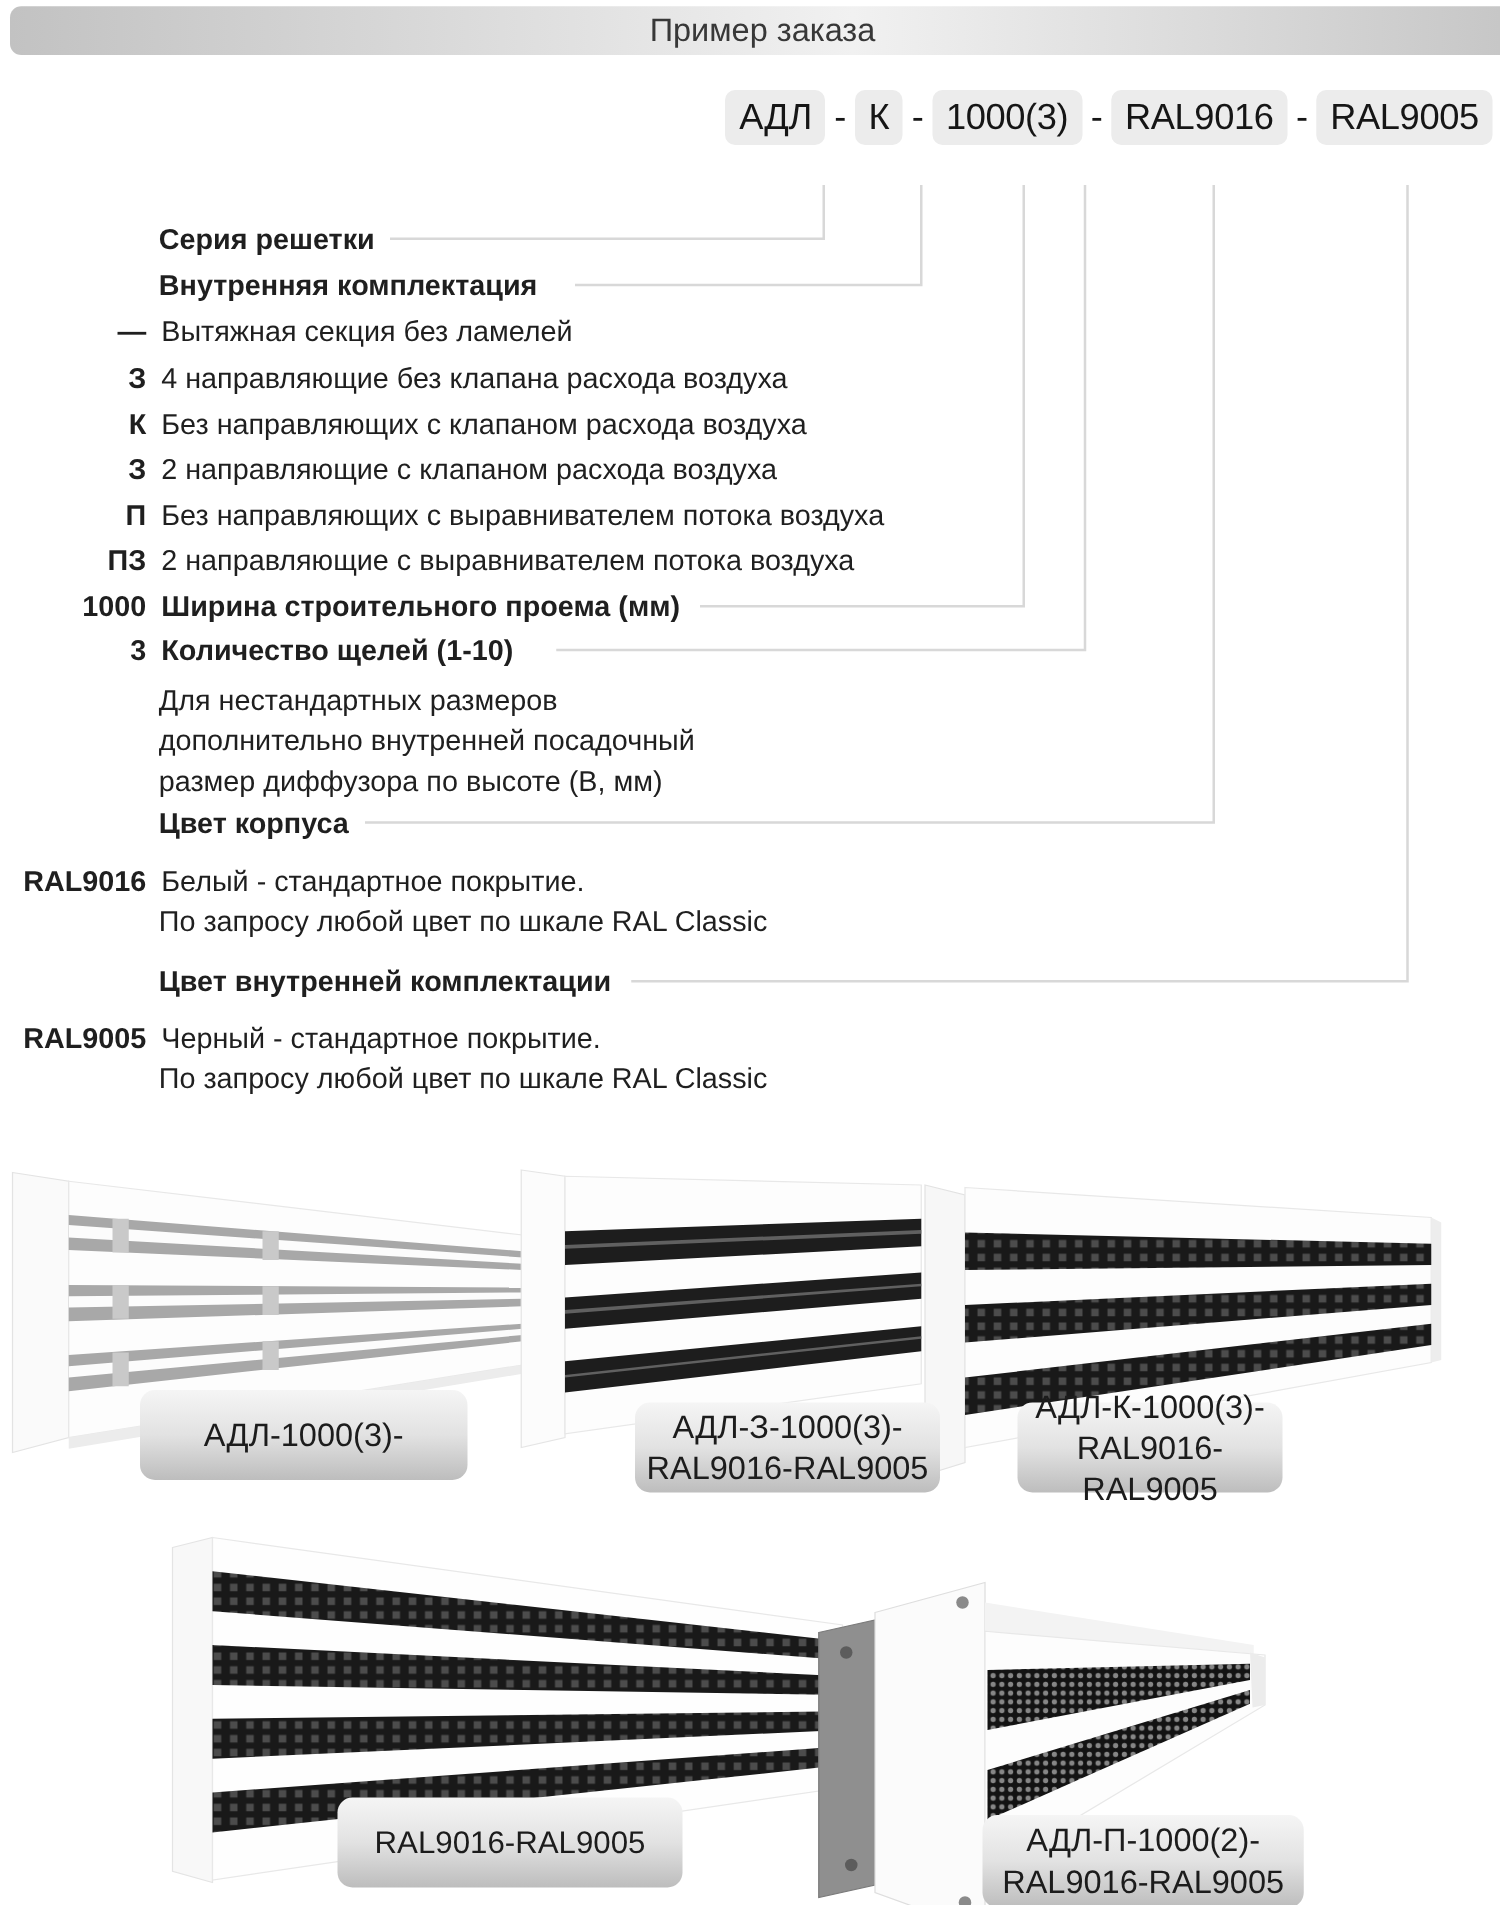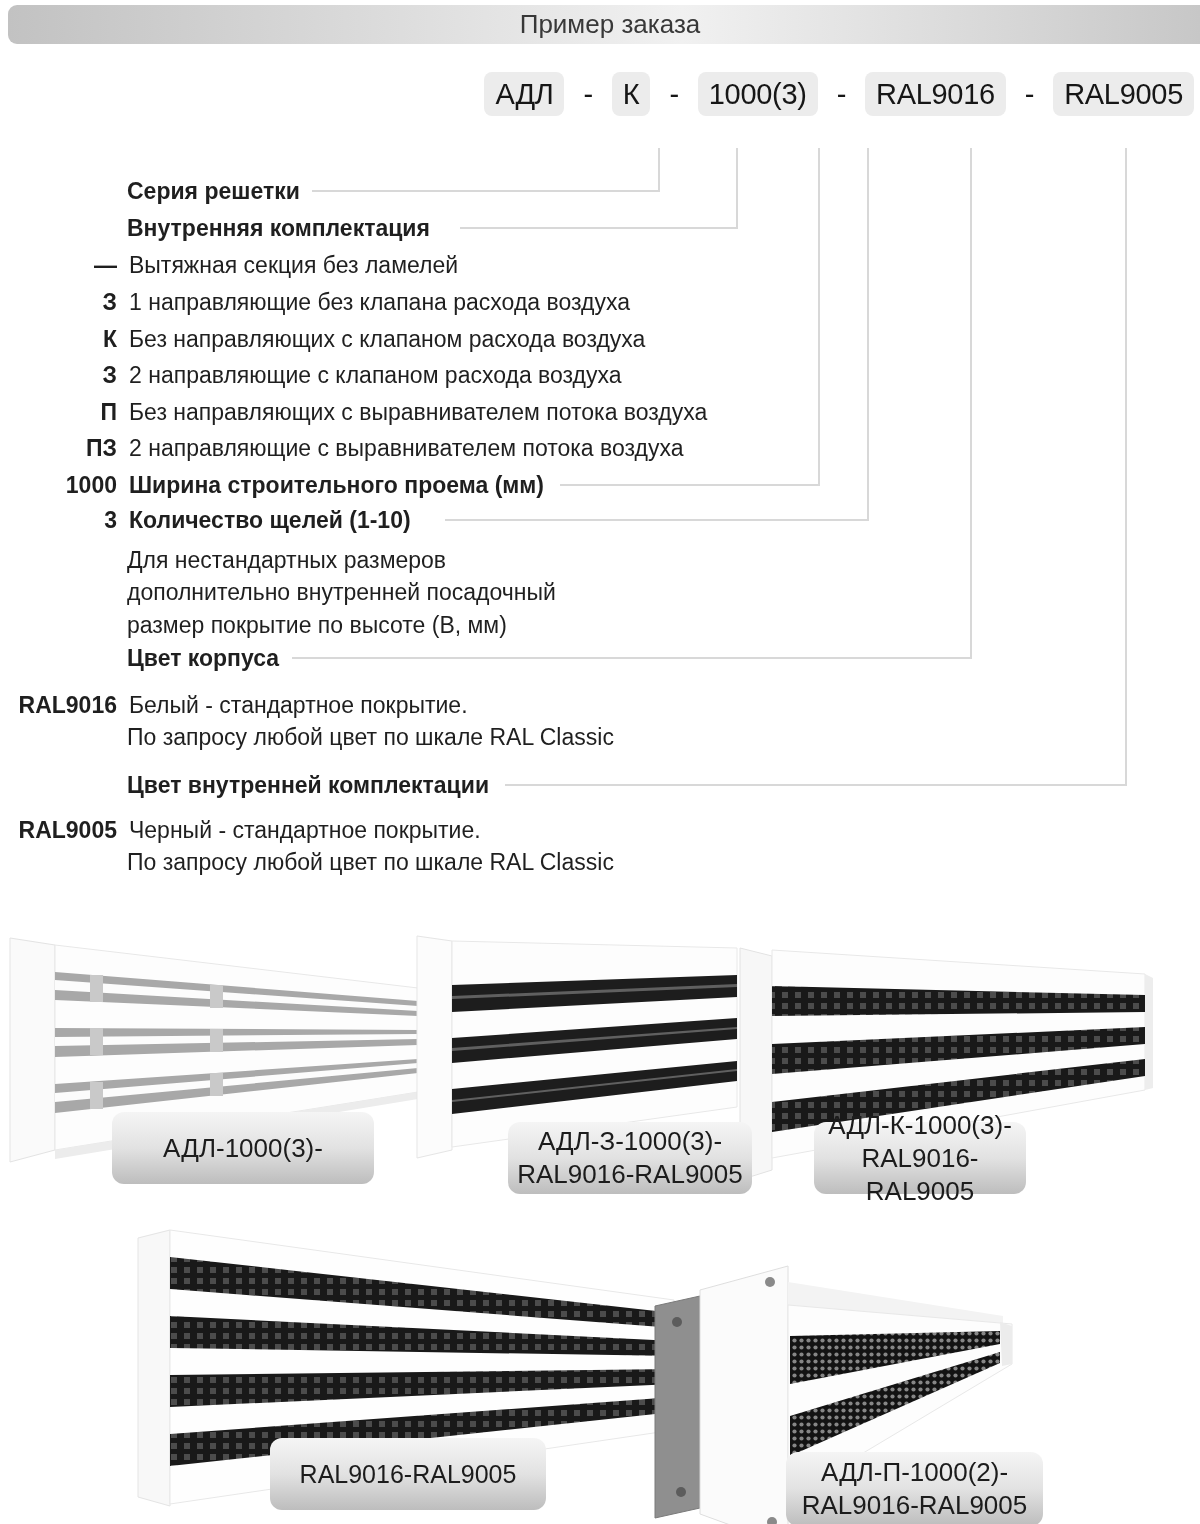--- a/index.html
+++ b/index.html
@@ -13,21 +13,21 @@
   .header-bar{
     position:absolute;left:8px;top:5px;right:-12px;height:39px;
     border-radius:9px;
     background:linear-gradient(90deg,#c2c2c2 0%,#d9d9d9 28%,#f1f1f1 56%,#d6d6d6 84%,#c6c6c6 100%);
     display:flex;align-items:center;justify-content:center;
   }
   .header-bar span{font-size:26px;color:#383838;}
   
   .code-row{
     position:absolute;top:72px;right:6px;
-    display:flex;align-items:center;gap:16px;
+    display:flex;align-items:center;gap:4px;
     font-size:29px;letter-spacing:-0.3px;color:#161616;white-space:nowrap;
   }
   .code-box{
     background:#ececec;border-radius:8px;height:44px;
     display:flex;align-items:center;padding:0 11px;
   }
   .code-sep{padding:0 3px;}
   
   .row{position:absolute;left:0;white-space:nowrap;font-size:23px;line-height:26px;}
   .row .code{display:inline-block;width:117px;text-align:right;margin-right:12px;font-weight:bold;}
@@ -148,21 +148,21 @@
   </g>
 </svg>
 
 <div class="lab" style="top:178px">Серия решетки</div>
 <div class="lab" style="top:215px">Внутренняя комплектация</div>
 
 <div class="row" style="top:252px">
   <span class="code">—</span><span class="txt">Вытяжная секция без ламелей</span>
 </div>
 <div class="row" style="top:289px">
-  <span class="code">З</span><span class="txt">1 направляющие без клапана расхода воздуха</span>
+  <span class="code">З</span><span class="txt">4 направляющие без клапана расхода воздуха</span>
 </div>
 <div class="row" style="top:326px">
   <span class="code">К</span><span class="txt">Без направляющих с клапаном расхода воздуха</span>
 </div>
 <div class="row" style="top:362px">
   <span class="code">З</span><span class="txt">2 направляющие с клапаном расхода воздуха</span>
 </div>
 <div class="row" style="top:399px">
   <span class="code">П</span><span class="txt">Без направляющих с выравнивателем потока воздуха</span>
 </div>
@@ -172,21 +172,21 @@
 
 <div class="row bold-txt" style="top:472px">
   <span class="code">1000</span><span class="txt">Ширина строительного проема (мм)</span>
 </div>
 <div class="row bold-txt" style="top:507px">
   <span class="code">3</span><span class="txt">Количество щелей (1-10)</span>
 </div>
 
 <div class="note" style="top:547px">Для нестандартных размеров</div>
 <div class="note" style="top:579px">дополнительно внутренней посадочный</div>
-<div class="note" style="top:612px">размер покрытие по высоте (В, мм)</div>
+<div class="note" style="top:612px">размер диффузора по высоте (В, мм)</div>
 
 <div class="lab" style="top:645px">Цвет корпуса</div>
 <div class="row" style="top:692px">
   <span class="code">RAL9016</span><span class="txt">Белый - стандартное покрытие.</span>
 </div>
 <div class="note" style="top:724px">По запросу любой цвет по шкале RAL Classic</div>
 
 <div class="lab" style="top:772px">Цвет внутренней комплектации</div>
 <div class="row" style="top:817px">
   <span class="code">RAL9005</span><span class="txt">Черный - стандартное покрытие.</span>

